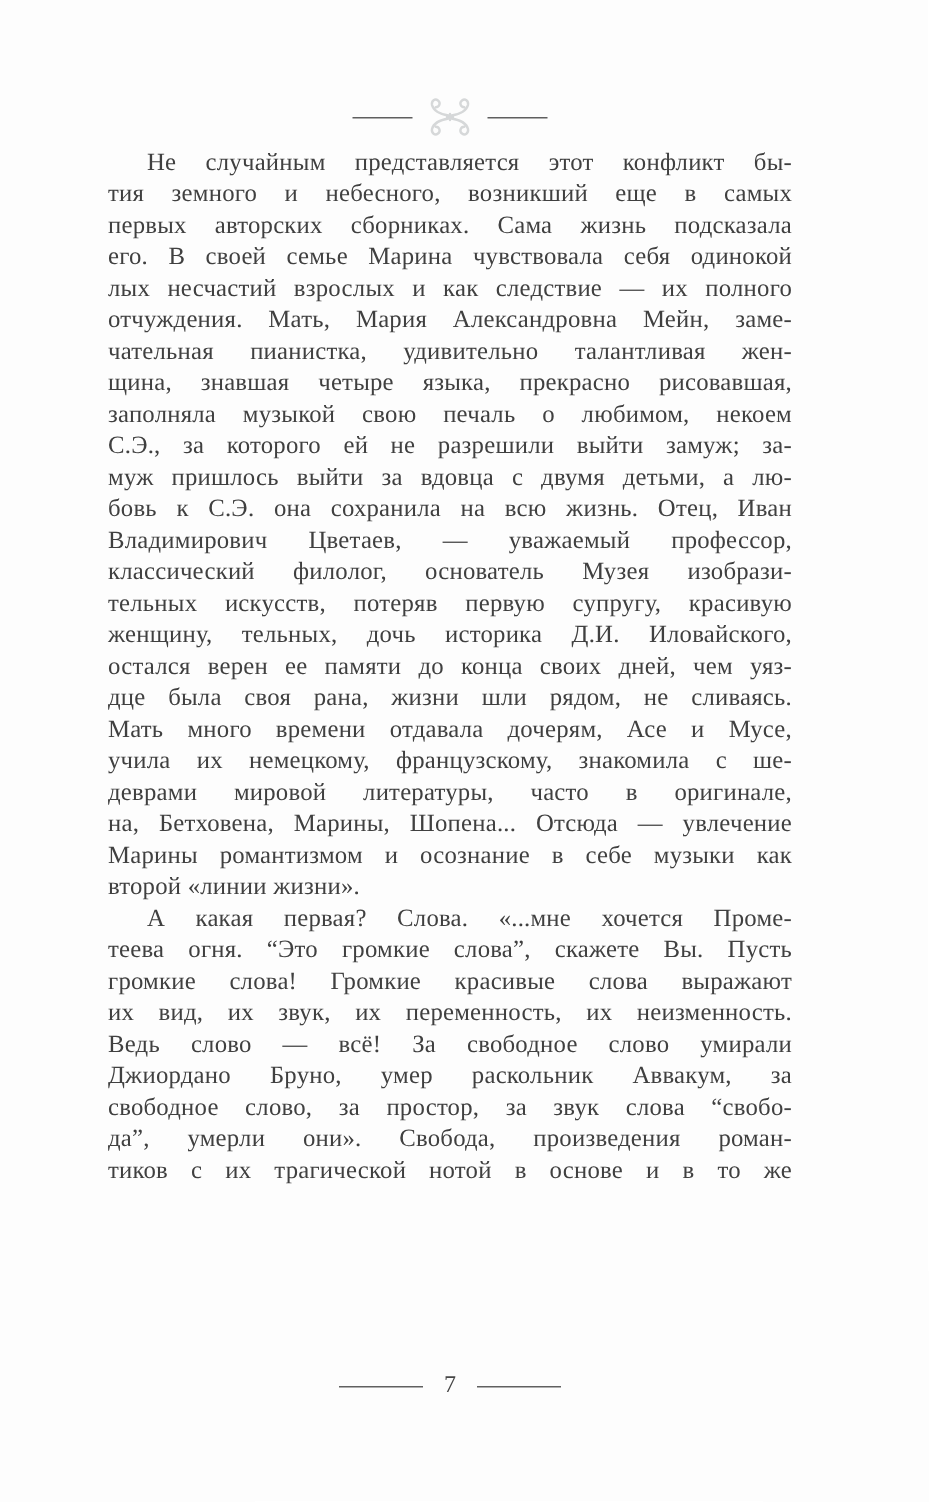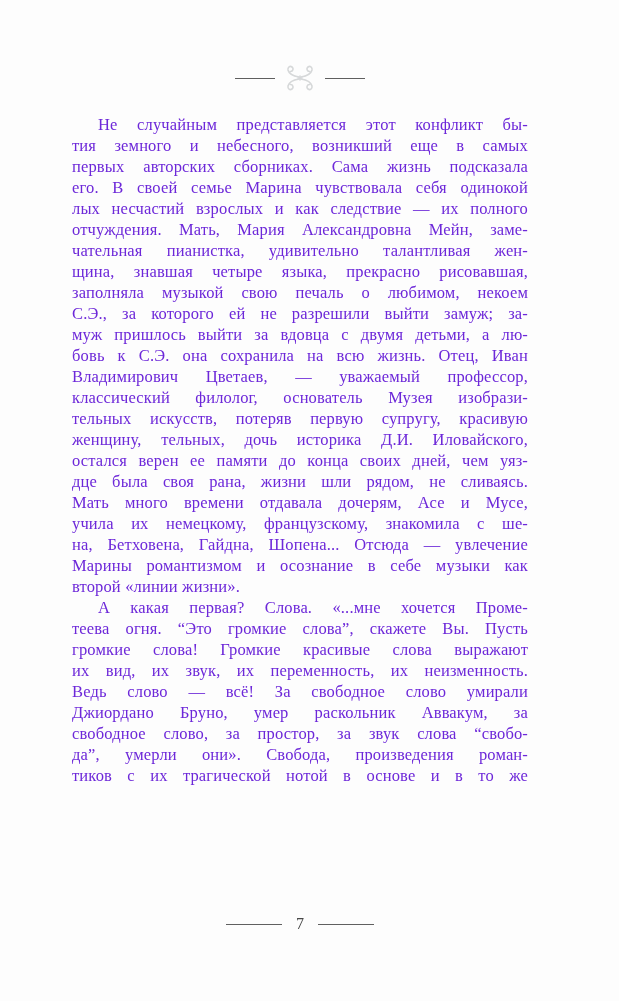--- a/index.html
+++ b/index.html
@@ -30,26 +30,26 @@
     display: inline-block;
     width: 40px;
     height: 1px;
     background: #5f5f5f;
   }
   .fleuron {
     flex: 0 0 auto;
   }
   .text-block {
     position: absolute;
-    top: 114px;
+    top: 97px;
     left: 72px;
     width: 456px;
     font-size: 16.5px;
     line-height: 21px;
-    color: #6d28d9;
+    color: #404040;
     letter-spacing: 0.15px;
   }
   .line {
     text-align: justify;
     text-align-last: justify;
     white-space: normal;
   }
   .line.indent {
     text-indent: 26px;
   }
@@ -109,21 +109,22 @@
         <div class="line">муж пришлось выйти за вдовца с двумя детьми, а лю-</div>
         <div class="line">бовь к С.Э. она сохранила на всю жизнь. Отец, Иван</div>
         <div class="line">Владимирович Цветаев, — уважаемый профессор,</div>
         <div class="line">классический филолог, основатель Музея изобрази-</div>
         <div class="line">тельных искусств, потеряв первую супругу, красивую</div>
         <div class="line">женщину, тельных, дочь историка Д.И. Иловайского,</div>
         <div class="line">остался верен ее памяти до конца своих дней, чем уяз-</div>
         <div class="line">дце была своя рана, жизни шли рядом, не сливаясь.</div>
         <div class="line">Мать много времени отдавала дочерям, Асе и Мусе,</div>
         <div class="line">учила их немецкому, французскому, знакомила с ше-</div>
-        <div class="line">на, Бетховена, Гайдна, Шопена... Отсюда — увлечение</div>
+        <div class="line">деврами мировой литературы, часто в оригинале,</div>
+        <div class="line">на, Бетховена, Марины, Шопена... Отсюда — увлечение</div>
         <div class="line">Марины романтизмом и осознание в себе музыки как</div>
         <div class="line no-just">второй «линии жизни».</div>
       </div>
       <div>
         <div class="line indent">А какая первая? Слова. «...мне хочется Проме-</div>
         <div class="line">теева огня. “Это громкие слова”, скажете Вы. Пусть</div>
         <div class="line">громкие слова! Громкие красивые слова выражают</div>
         <div class="line">их вид, их звук, их переменность, их неизменность.</div>
         <div class="line">Ведь слово — всё! За свободное слово умирали</div>
         <div class="line">Джиордано Бруно, умер раскольник Аввакум, за</div>

